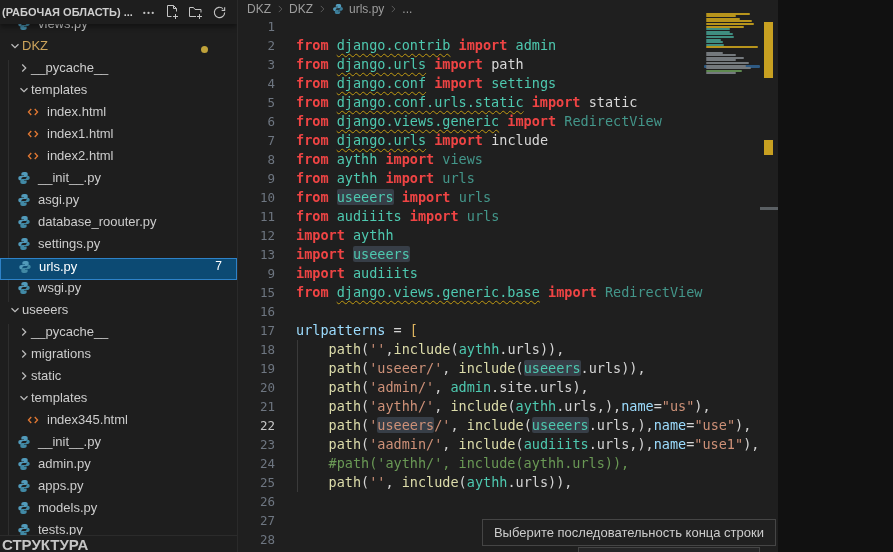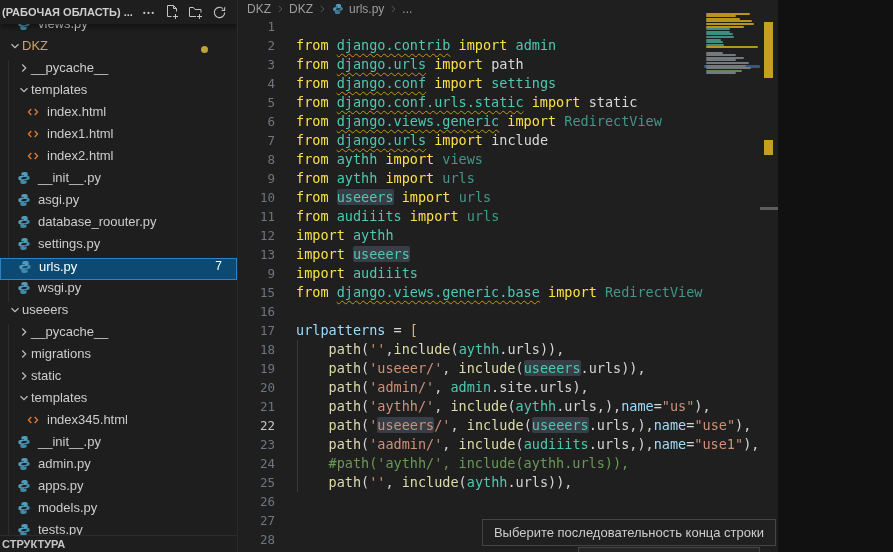--- a/index.html
+++ b/index.html
@@ -24,38 +24,38 @@
   .trow{position:relative;display:flex;height:22px;font-size:13px;
         color:#cccccc;cursor:pointer;white-space:nowrap;}
   .trow .tw{width:14px;height:16px;flex:none;display:inline-flex;align-items:center;}
   .trow .fico{width:17px;height:15px;flex:none;display:inline-flex;align-items:center;margin-right:4px;}
   .trow.sel{background:#0c4a73;border:1px solid #2e82c8;color:#ffffff;}
   .trow.gold{color:#cca45c;}
   .dot{position:absolute;right:29px;top:8px;width:7px;height:7px;border-radius:50%;background:#bfa23a;}
   .badge{margin-left:auto;padding-right:14px;font-size:12px;color:#ffffff;}
   .sb-footer{position:absolute;z-index:6;left:0;right:0;bottom:0;height:17px;background:#1e1e1e;
              border-top:1px solid #2b2b2b;display:flex;align-items:center;}
-  .sb-footer span{font-size:11px;font-weight:bold;color:#c5c5c5;padding-left:2px;}
+  .sb-footer span{font-size:15px;font-weight:bold;color:#c5c5c5;padding-left:2px;}
 
   
   .editor{position:absolute;left:239px;top:0;right:0;bottom:0;background:#1f1f1f;}
   .breadcrumb{height:17px;display:flex;align-items:center;padding-left:8px;font-size:12px;
               color:#9d9d9d;gap:3px;}
   .bsep{display:inline-flex;opacity:.75;margin:0 1px;}
   .bc-py{display:inline-flex;margin:0 2px 0 1px;}
   .code{position:absolute;top:17px;left:0;right:18px;bottom:0;overflow:hidden;
         font-family:"DejaVu Sans Mono","Liberation Mono",monospace;font-size:13.5px;}
   .cl{display:flex;height:19px;line-height:19px;}
   .ln{flex:none;width:36px;text-align:right;color:#6e7681;font-size:12.5px;}
   .ln.cur{color:#c6c6c6;}
   .lc{margin-left:21px;white-space:pre;}
   .iguide{position:absolute;left:58px;top:323px;width:1px;height:152px;background:#3a3a3a;}
 
   
-  .s-k{color:#fde047;} .s-t{color:#4ec9b0;} .s-d{color:#43968a;} .s-v{color:#d8d8d8;}
+  .s-k{color:#ef4444;font-weight:bold;} .s-t{color:#4ec9b0;} .s-d{color:#43968a;} .s-v{color:#d8d8d8;}
   .s-f{color:#dcdcaa;} .s-s{color:#ce9178;} .s-a{color:#9cdcfe;} .s-b{color:#ddb45f;}
   .s-c{color:#6a9955;} .s-p{color:#d4d4d4;}
   .s-h{background:#373e47;border-radius:2px;}
   .s-w{text-decoration:underline;text-decoration-style:wavy;text-decoration-color:#c09a12;
        text-decoration-thickness:1px;text-underline-offset:3px;}
 
   
   .minimap{position:absolute;top:5px;right:18px;width:56px;height:90px;cursor:pointer;}
   .mmr{position:absolute;left:2px;height:2px;border-radius:1px;}
   .mm-y{background:#b7941c;} .mm-t{background:#3f8d80;} .mm-g{background:#74797d;}

